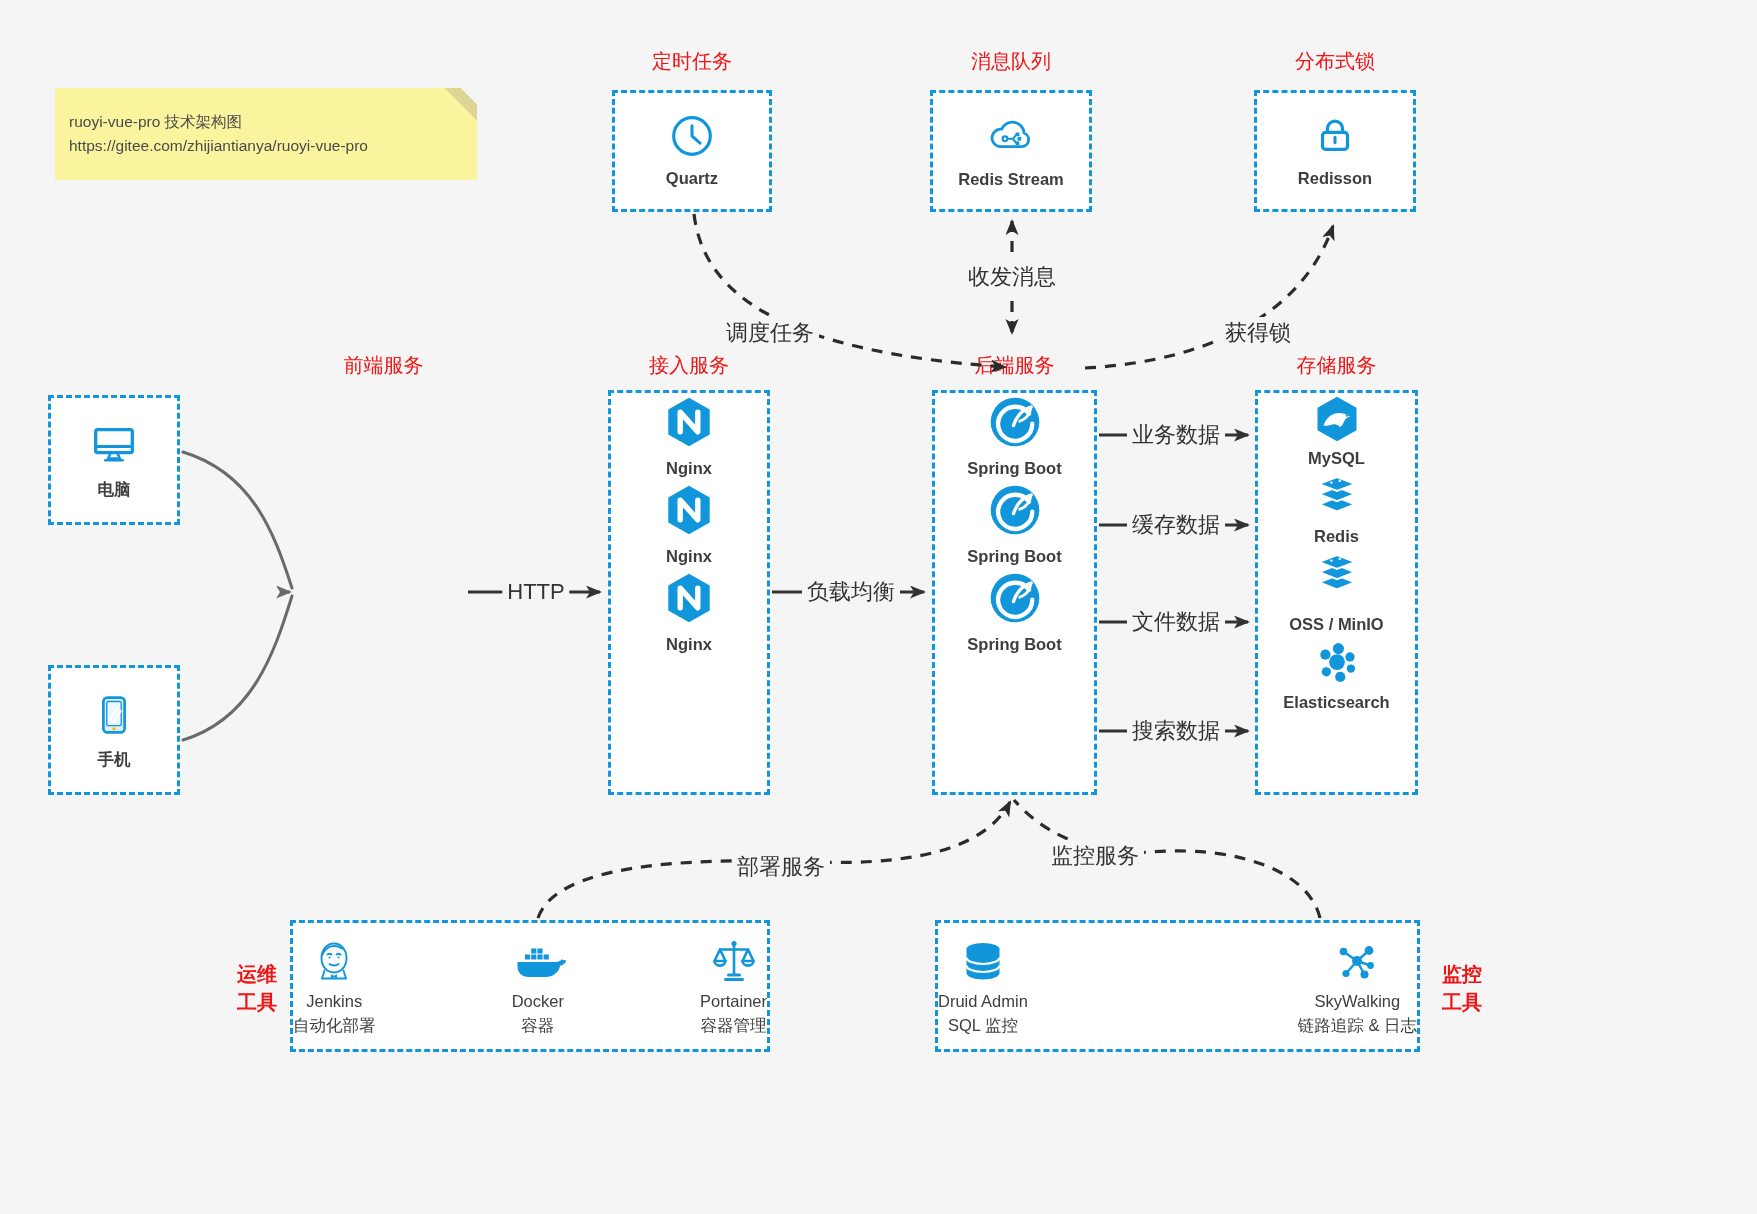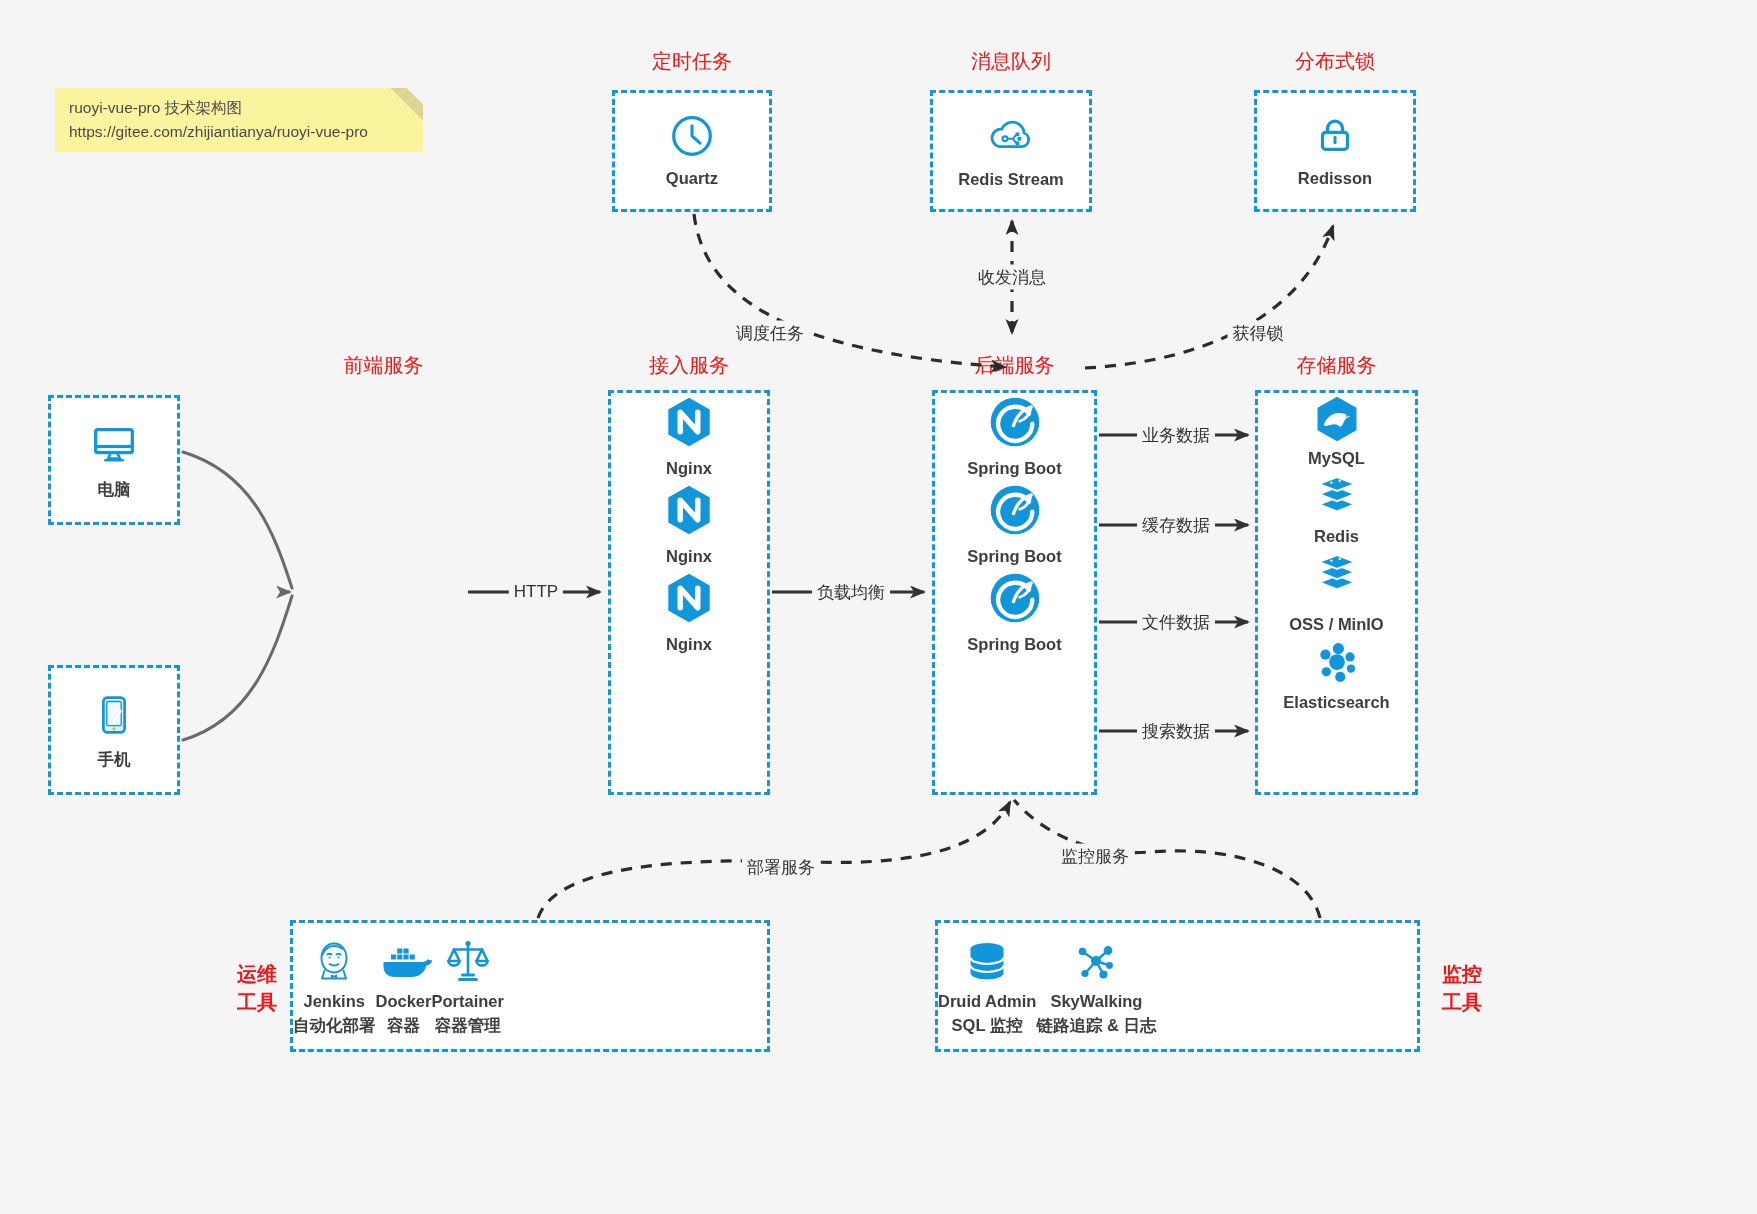--- a/index.html
+++ b/index.html
@@ -6,30 +6,30 @@
     --blue:#1296db; --red:#f01414; --bg:#f5f5f6; --note-bg:#faf49e;
     --arrow-dark:#2b2b2b; --arrow-grey:#6a6a6a; --text:#3e3e3e;
   }
   html,body{margin:0;padding:0;background:var(--bg,#f5f5f6);}
   .canvas{position:relative;width:1757px;height:1214px;background:var(--bg,#f5f5f6);
     font-family:"Liberation Sans","DejaVu Sans",sans-serif;overflow:hidden;}
   .gbox{position:absolute;background:#fff;border:3px dashed var(--blue,#1296db);box-sizing:border-box;}
   .gtitle{position:absolute;text-align:center;font-size:20px;font-weight:400;color:var(--red,#f01414);white-space:nowrap;}
   .vcol{display:flex;flex-direction:column;justify-content:flex-start;align-items:center;}
   .vcenter{display:flex;flex-direction:column;justify-content:center;align-items:center;gap:7px;}
-  .hrow{display:flex;flex-direction:row;justify-content:flex-start;align-items:center;font-weight:bold;}
+  .hrow{display:flex;flex-direction:row;justify-content:space-between;align-items:center;}
   .item{display:flex;flex-direction:column;align-items:center;text-align:center;}
   .ilabel{font-size:16.5px;color:var(--text,#3e3e3e);margin-top:6px;white-space:nowrap;line-height:1.45;font-weight:bold;}
   .idesc{font-size:16.5px;color:var(--text,#3e3e3e);white-space:nowrap;line-height:1.45;}
   .icon{color:var(--blue,#1296db);display:block;}
   .elabel{position:absolute;transform:translate(-50%,-50%);background:var(--bg,#f5f5f6);
-    padding:1px 5px;font-size:17px;color:#333;white-space:nowrap;}
+    padding:1px 5px;font-size:22px;color:#333;white-space:nowrap;}
   .side-title{position:absolute;text-align:center;font-size:20px;font-weight:700;
     color:var(--red,#f01414);line-height:1.4;white-space:nowrap;}
-  .note{position:absolute;left:55px;top:88px;width:368px;box-sizing:border-box;padding:8px 14px;
+  .note{position:absolute;left:55px;top:88px;width:422px;box-sizing:border-box;padding:22px 14px;
     background:linear-gradient(225deg,var(--bg,#f5f5f6) 0 12px,#ddd593 12px 23px,var(--note-bg,#faf49e) 23px);
     font-size:15.5px;color:#4a4a4a;line-height:1.55;}
   .edges{position:absolute;left:0;top:0;pointer-events:none;}
 </style>
 </head>
 <body>
 
 <div class="canvas">
 
 <svg width="0" height="0" style="position:absolute" aria-hidden="true">

